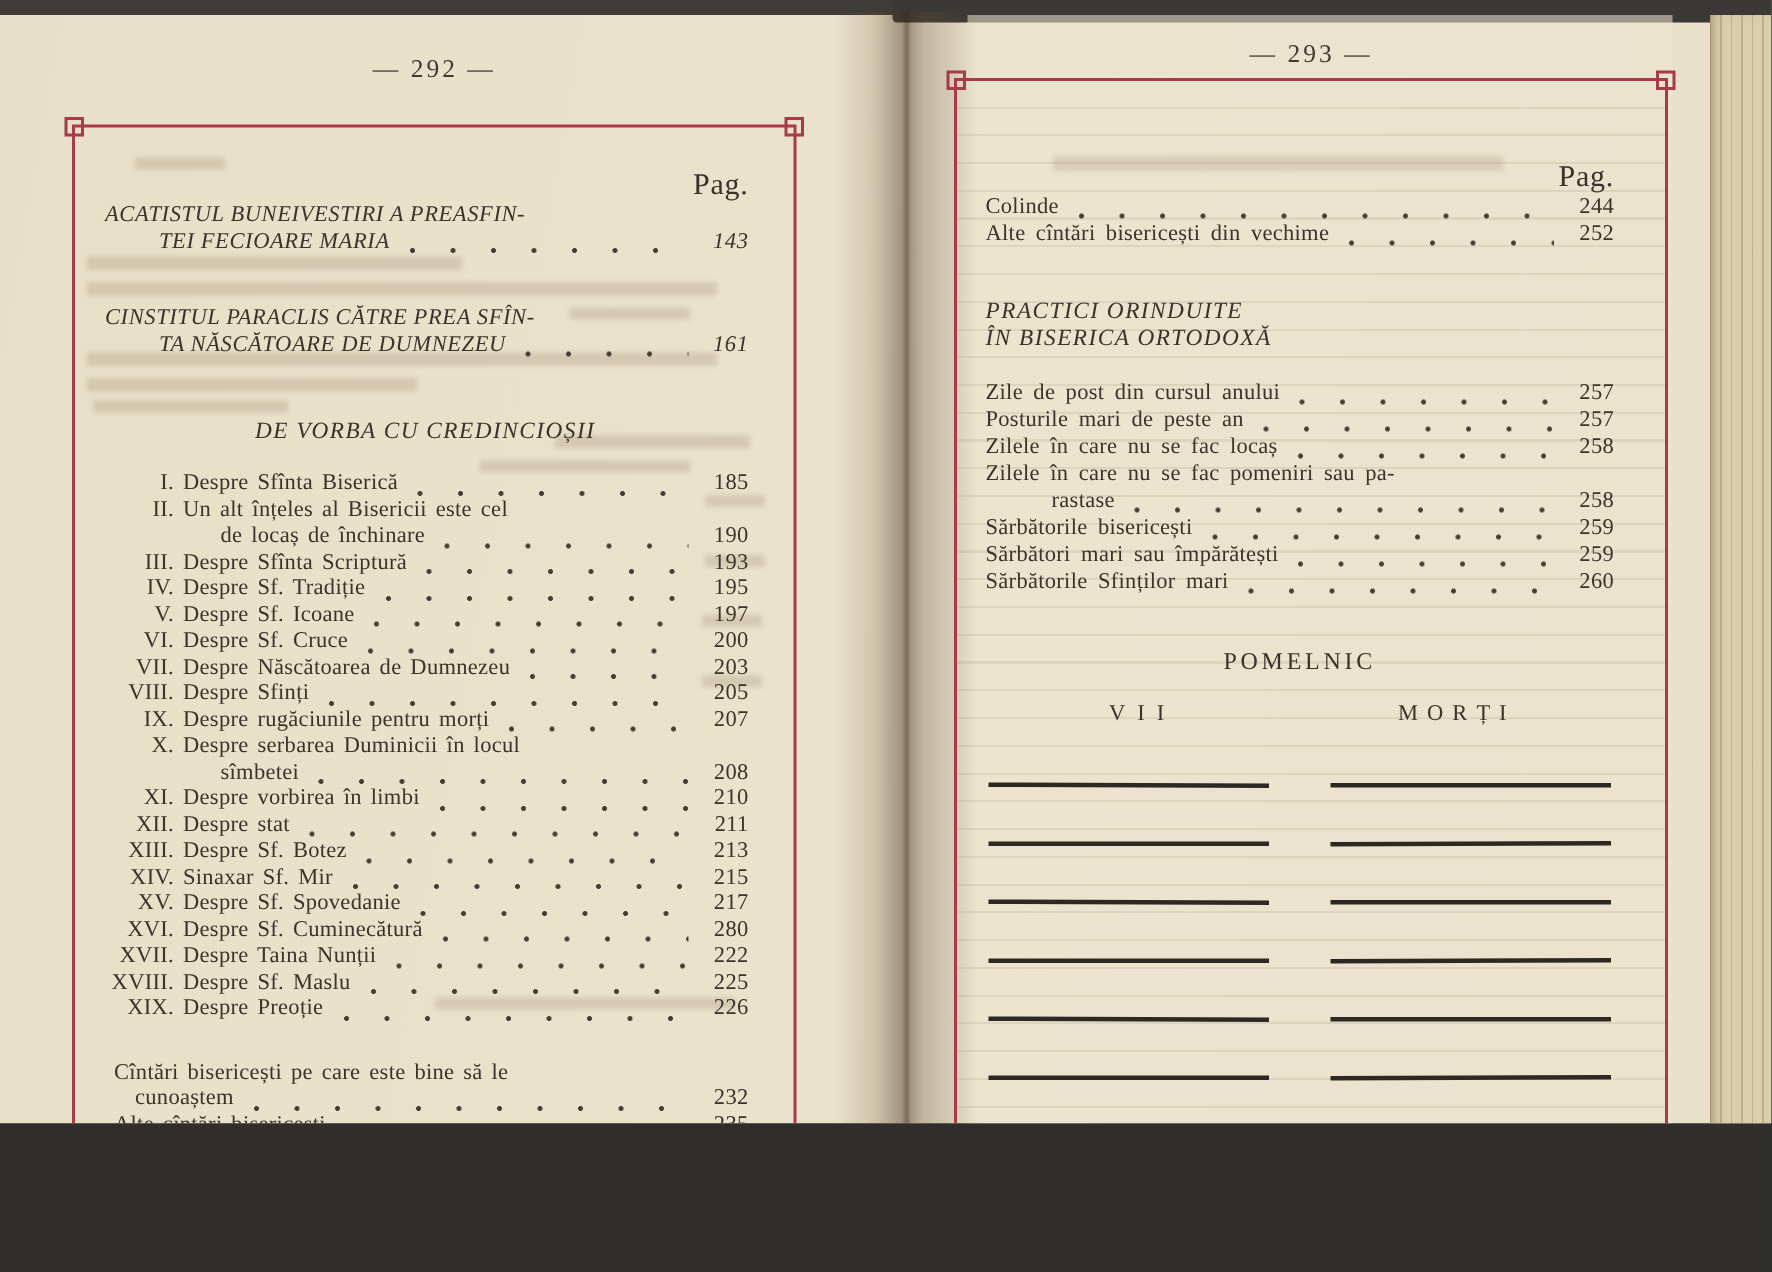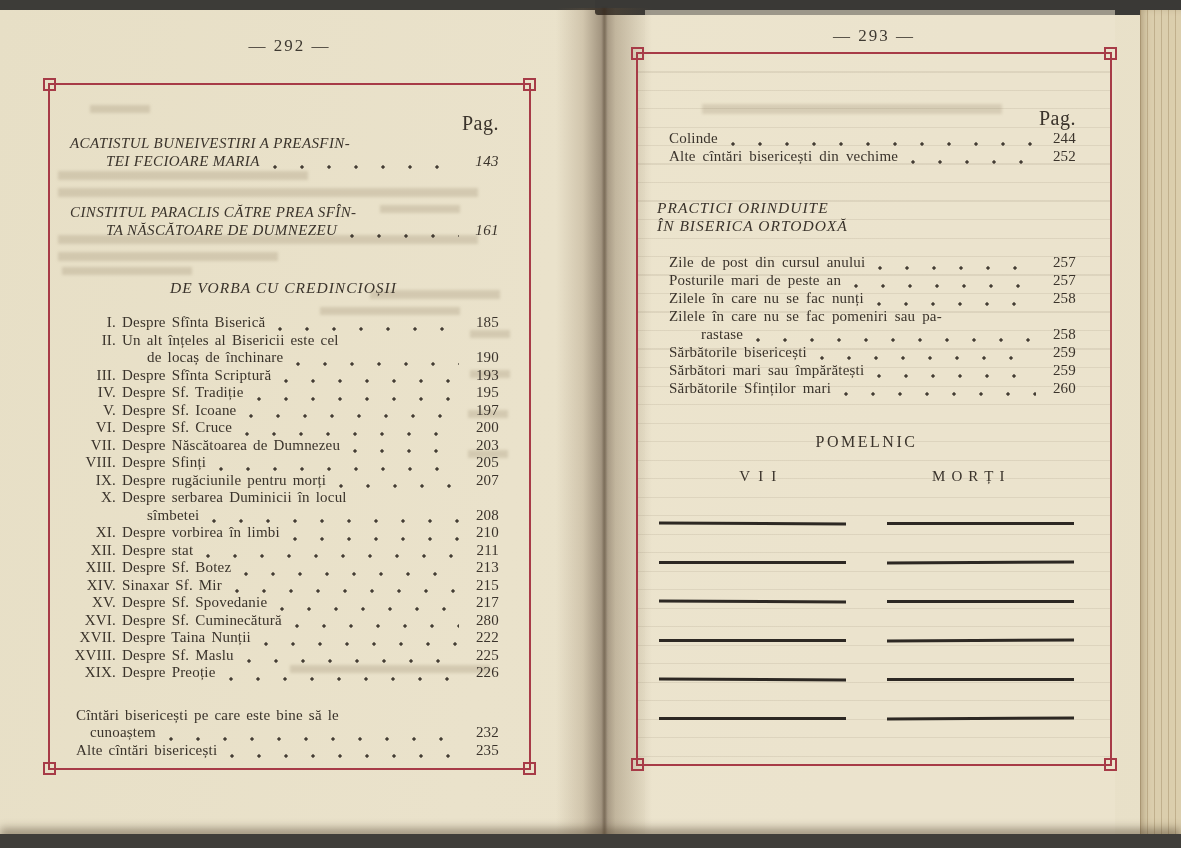--- a/index.html
+++ b/index.html
@@ -1,21 +1,21 @@
 <!DOCTYPE html>
 <html><head>
 <meta charset="utf-8">
 <title>Book scan</title>
 <style>
   :root{
     --paper:#eae2cb; --paper2:#ece5d0; --ink:#3a332b; --red:#a73b47;
     --band:#3d3c38; --ghost:#a99b80;
   }
   html,body{margin:0;padding:0;background:#2f2e2b;}
-  .photo{position:relative;width:1181px;height:848px;overflow:hidden;
+  .photo{position:relative;width:1181px;height:749px;overflow:hidden;
     background:linear-gradient(100deg,#e7dfc6 0%,var(--paper) 45%,#e8e0c8 100%);
     font-family:"Liberation Serif","DejaVu Serif",serif;color:var(--ink);}
   
   .band-top{position:absolute;left:0;top:0;width:100%;height:10px;background:var(--band);}
   .band-top2{position:absolute;left:595px;top:0;width:586px;height:15px;background:#3a3936;border-radius:0 0 3px 3px;}
   .band-bottom{position:absolute;left:0;top:834px;width:100%;height:14px;background:#403e3a;box-shadow:0 -6px 8px rgba(80,65,45,.45);}
   
   .gutter{position:absolute;left:556px;top:8px;width:96px;height:828px;
     background:linear-gradient(90deg,rgba(120,95,65,0) 0%,rgba(120,95,65,.22) 28%,rgba(70,50,32,.48) 50%,rgba(100,78,52,.30) 62%,rgba(120,95,65,0) 100%);}
   .gutter::after{content:'';position:absolute;left:47px;top:0;width:3px;height:100%;background:rgba(55,38,24,.35);filter:blur(1px);}
@@ -52,21 +52,21 @@
     background-image:repeating-linear-gradient(180deg,rgba(0,0,0,0) 0 17px,#7d6e58 17px 18.5px);}
   
   .content{position:relative;z-index:1;height:100%;box-sizing:border-box;}
   .content-left{padding:30px 30px 0 18px;}
   .content-right{padding:56px 34px 0 19px;}
   .pag{ text-align:right;font-size:20px;line-height:16px;letter-spacing:.5px;}
   .toc-row{display:flex;align-items:baseline;font-size:15px;line-height:17.5px;word-spacing:2px;letter-spacing:.2px;white-space:nowrap;}
   .rp .toc-row{line-height:18px;word-spacing:3px;}
   .toc-num{width:48px;text-align:right;flex:none;}
   .toc-title{margin-left:6px;}
-  .toc-row.nonum .toc-title{margin-left:12px;}
+  .toc-row.nonum .toc-title{margin-left:0;}
   .toc-row.cont-num .toc-title{margin-left:79px;}
   .toc-row.cont-plain .toc-title{margin-left:22px;}
   .toc-row.cont-right .toc-title{margin-left:44px;}
   .footer-rows .toc-row .toc-title{margin-left:8px;}
   .footer-rows .toc-row.cont-plain .toc-title{margin-left:22px;}
   .dots{flex:1;align-self:flex-end;height:14px;margin:0 4px 0 12px;
     background-image:radial-gradient(circle at 3px 11px,#443d34 1.4px,rgba(0,0,0,0) 1.9px);
     background-size:27px 14px;background-repeat:repeat-x;}
   .pg{width:36px;flex:none;text-align:right;}
   
@@ -312,21 +312,21 @@
             <span class="toc-title">Zile de post din cursul anului</span>
             <span class="dots"></span>
             <span class="pg">257</span>
           </div>
           <div class="toc-row nonum">
             <span class="toc-title">Posturile mari de peste an</span>
             <span class="dots"></span>
             <span class="pg">257</span>
           </div>
           <div class="toc-row nonum">
-            <span class="toc-title">Zilele în care nu se fac nunți</span>
+            <span class="toc-title">Zilele în care nu se fac locaș</span>
             <span class="dots"></span>
             <span class="pg">258</span>
           </div>
           <div class="toc-row nonum">
             <span class="toc-title">Zilele în care nu se fac pomeniri sau pa-</span>
           </div>
           <div class="toc-row nonum cont-right">
             <span class="toc-title">rastase</span>
             <span class="dots"></span>
             <span class="pg">258</span>

